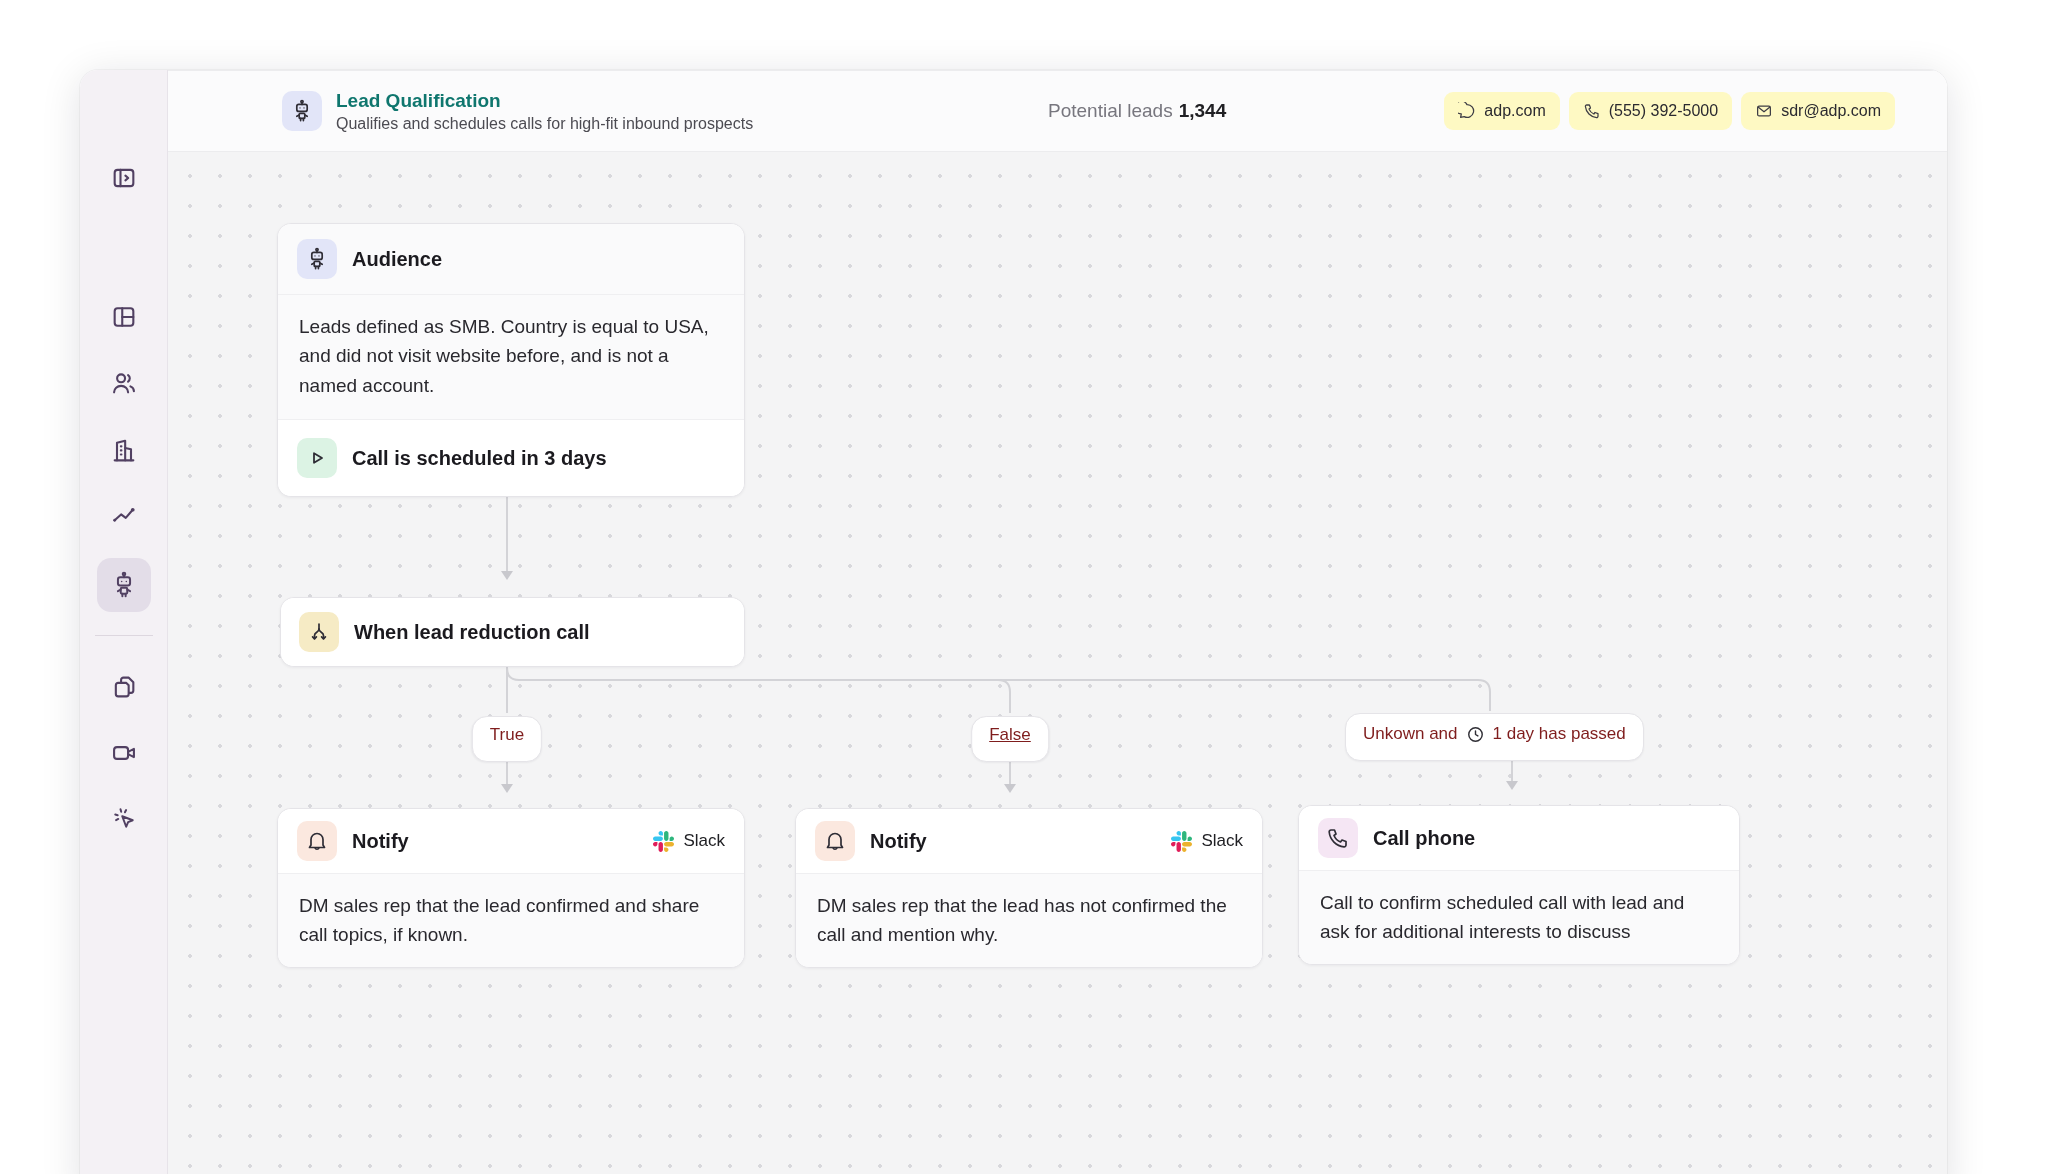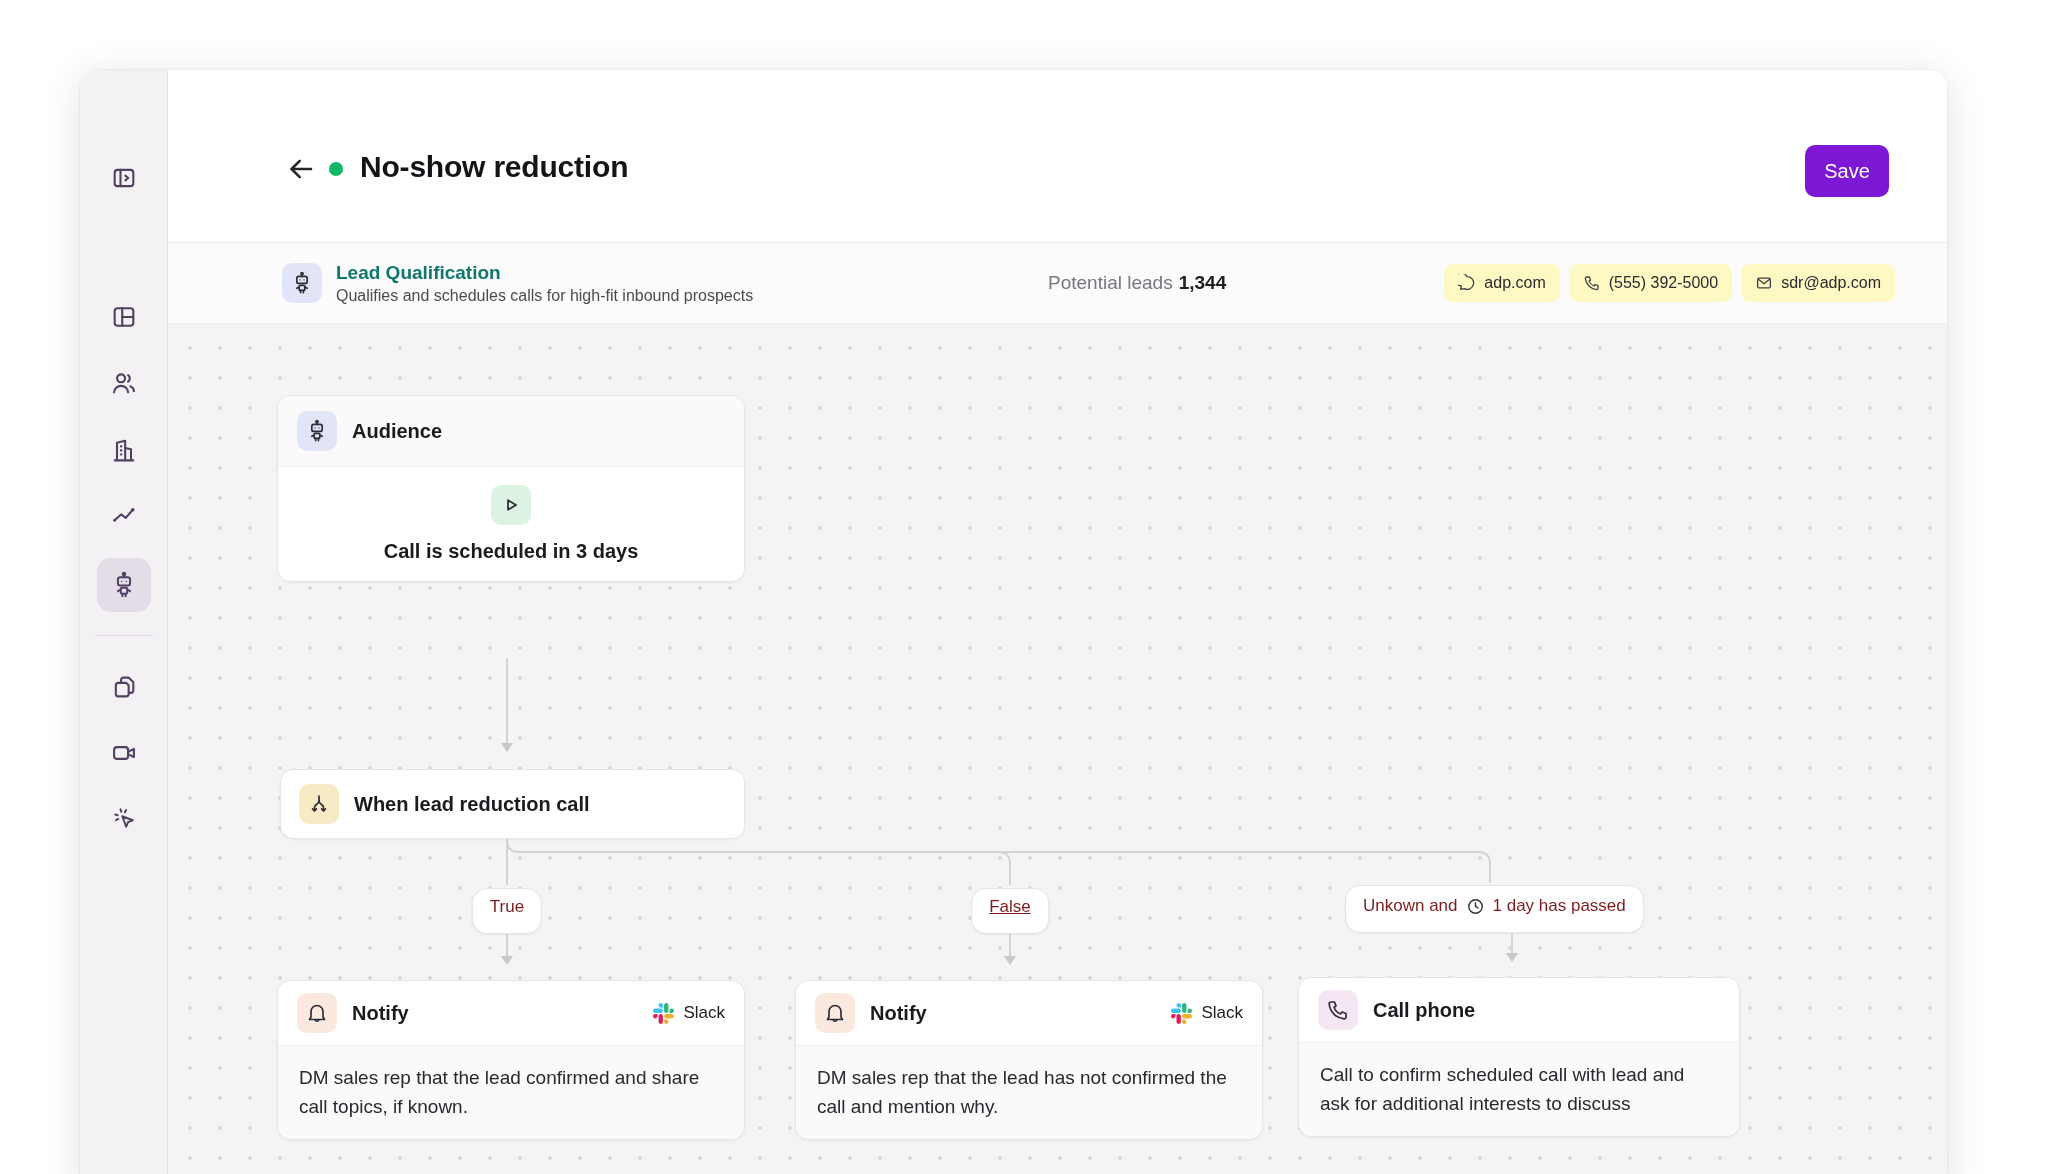--- a/index.html
+++ b/index.html
@@ -67,21 +67,21 @@
   .node-card { position:absolute; background:#fff; border:1px solid #e5e4e8;
                border-radius:14px; box-shadow:0 1px 3px rgba(20,16,30,0.05); overflow:hidden;
                cursor:pointer;margin-top:12px; }
   .card-head { display:flex; align-items:center; gap:15px; padding:15px 19px; background:#fff; }
   .card-head .title { font-size:20px; font-weight:700; color:#1b1a1f; }
   .card-body { border-top:1px solid #efeff1; background:#fafafb; padding:17px 21px;
                font-size:19px; line-height:1.55; color:#29282e; }
   .audience .card-head, .audience .card-body { background:#fafafb; }
   .audience .card-body { padding:17px 21px 19px; }
   .card-foot { border-top:1px solid #efeff1; background:#fff; display:flex;
-               align-items:center; gap:15px; padding:18px 19px;flex-direction:column; }
+               align-items:center; gap:15px; padding:18px 19px; }
   .card-foot .title { font-size:20px; font-weight:700; color:#1b1a1f; }
   .integration { margin-left:auto; display:flex; align-items:center; gap:9px;
                  font-size:17px; color:#202024; }
   .integration svg { width:21px; height:21px; }
 
   .pill { position:absolute; display:flex; align-items:flex-end; gap:8px; height:46px;
           padding:16px 17px; background:#fff; border:1px solid #e5e4e8; border-radius:15px;
           box-shadow:0 1px 2px rgba(20,16,30,0.05); font-size:17px; color:#7f1d1d;
           white-space:nowrap; cursor:pointer; }
   .pill svg { width:19px; height:19px; color:#2f2e35; }
@@ -165,31 +165,20 @@
         <line x1="9" y1="4.5" x2="9.6" y2="6.6"></line>
           <line x1="4.5" y1="9" x2="6.6" y2="9.6"></line>
         <line x1="13.8" y1="5.2" x2="12.8" y2="7.1"></line>
           <line x1="5.2" y1="13.8" x2="7.1" y2="12.8"></line>
       </svg>
     </div>
   </nav>
 
   <div class="main">
 
-    <div class="topbar">
-      <div class="back-btn">
-        <svg viewBox="0 0 24 24" stroke="currentColor" stroke-width="2" fill="none" stroke-linecap="round" stroke-linejoin="round">
-          <line x1="20" y1="12" x2="4.5" y2="12"></line>
-            <polyline points="11,5.5 4.5,12 11,18.5"></polyline>
-        </svg>
-      </div>
-      <span class="status-dot" style="background: rgb(18, 183, 106);"></span>
-      <h1 class="page-title">No-show reduction</h1>
-      <button class="save-btn" style="background: rgb(124, 23, 212);">Save</button>
-    </div>
 
     <div class="agentbar">
       <div class="agent-left">
         <div class="icon-tile" style="background:#e2e5f8">
           <svg viewBox="0 0 24 24" stroke="currentColor" stroke-width="1.7" fill="none" stroke-linecap="round" stroke-linejoin="round">
             <circle cx="12" cy="2.6" r="1.1"></circle>
               <line x1="12" y1="3.9" x2="12" y2="5.4"></line>
             <rect x="6.8" y="5.4" width="10.4" height="7" rx="2"></rect>
             <circle cx="10" cy="8.9" r="0.65" fill="currentColor" stroke="none"></circle>
               <circle cx="14" cy="8.9" r="0.65" fill="currentColor" stroke="none"></circle>
@@ -264,20 +253,21 @@
                 <circle cx="14" cy="8.9" r="0.65" fill="currentColor" stroke="none"></circle>
               <rect x="9.2" y="14.4" width="5.6" height="5" rx="1"></rect>
               <line x1="9.2" y1="16" x2="6.8" y2="17.3"></line>
                 <line x1="14.8" y1="16" x2="17.2" y2="17.3"></line>
               <line x1="10.6" y1="19.4" x2="10.6" y2="21.6"></line>
                 <line x1="13.4" y1="19.4" x2="13.4" y2="21.6"></line>
             </svg>
           </div>
           <span class="title">Audience</span>
         </div>
+        <div class="card-body">Leads defined as SMB. Country is equal to USA, and did not visit website before, and is not a named account.</div>
         <div class="card-foot">
           <div class="icon-tile" style="background:#dcf3e4">
             <svg viewBox="0 0 24 24" stroke="currentColor" stroke-width="1.8" fill="none" stroke-linejoin="round">
               <path d="M9 7.2 L17 12 L9 16.8 Z"></path>
             </svg>
           </div>
           <span class="title">Call is scheduled in 3 days</span>
         </div>
       </div>
 

